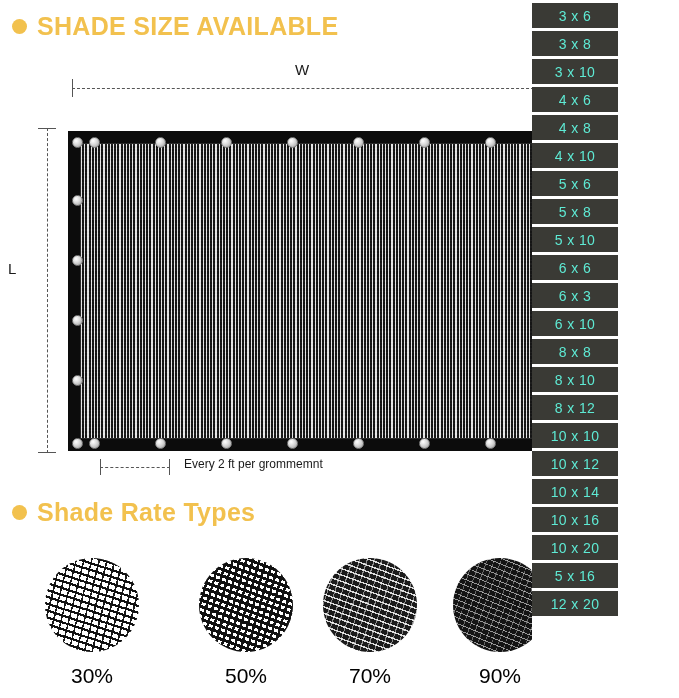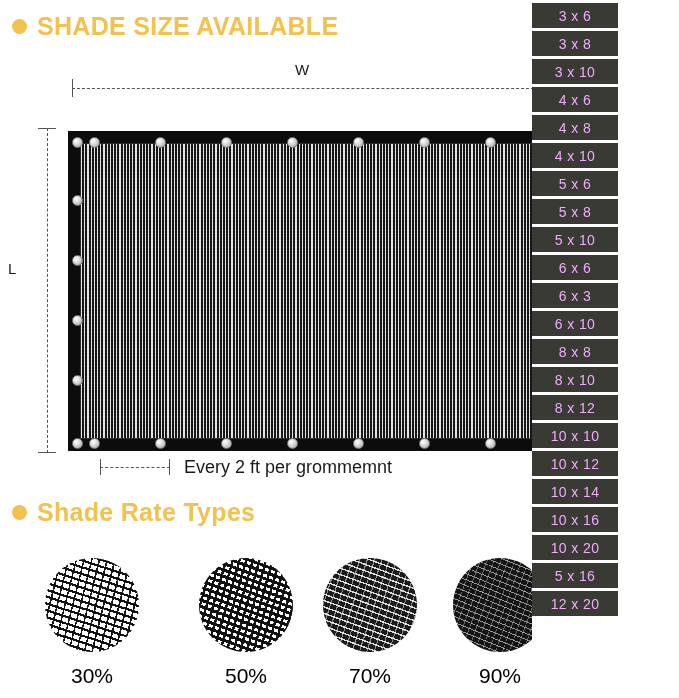--- a/index.html
+++ b/index.html
@@ -192,21 +192,21 @@
     left: 169px;
     top: 404px;
     width: 1px;
     height: 16px;
     background: #555;
   }
   .gr-note-text {
     position: absolute;
     left: 184px;
     top: 402px;
-    font-size: 18px;
+    font-size: 12px;
     color: #1a1a1a;
   }
 
   
   .rates {
     position: absolute;
     left: 20px;
     top: 558px;
     width: 560px;
     height: 140px;
@@ -269,21 +269,21 @@
     display: flex;
     flex-direction: column;
     gap: 3px;
     padding-top: 3px;
     box-sizing: border-box;
     background: #ffffff;
   }
   .size-chip {
     height: 25px;
     background: #3a3a35;
-    color: #f0abfc;
+    color: #5eead4;
     font-size: 14px;
     display: flex;
     align-items: center;
     justify-content: center;
     letter-spacing: 0.4px;
     flex: 0 0 auto;
   }
 </style>
 </head>
 <body>

